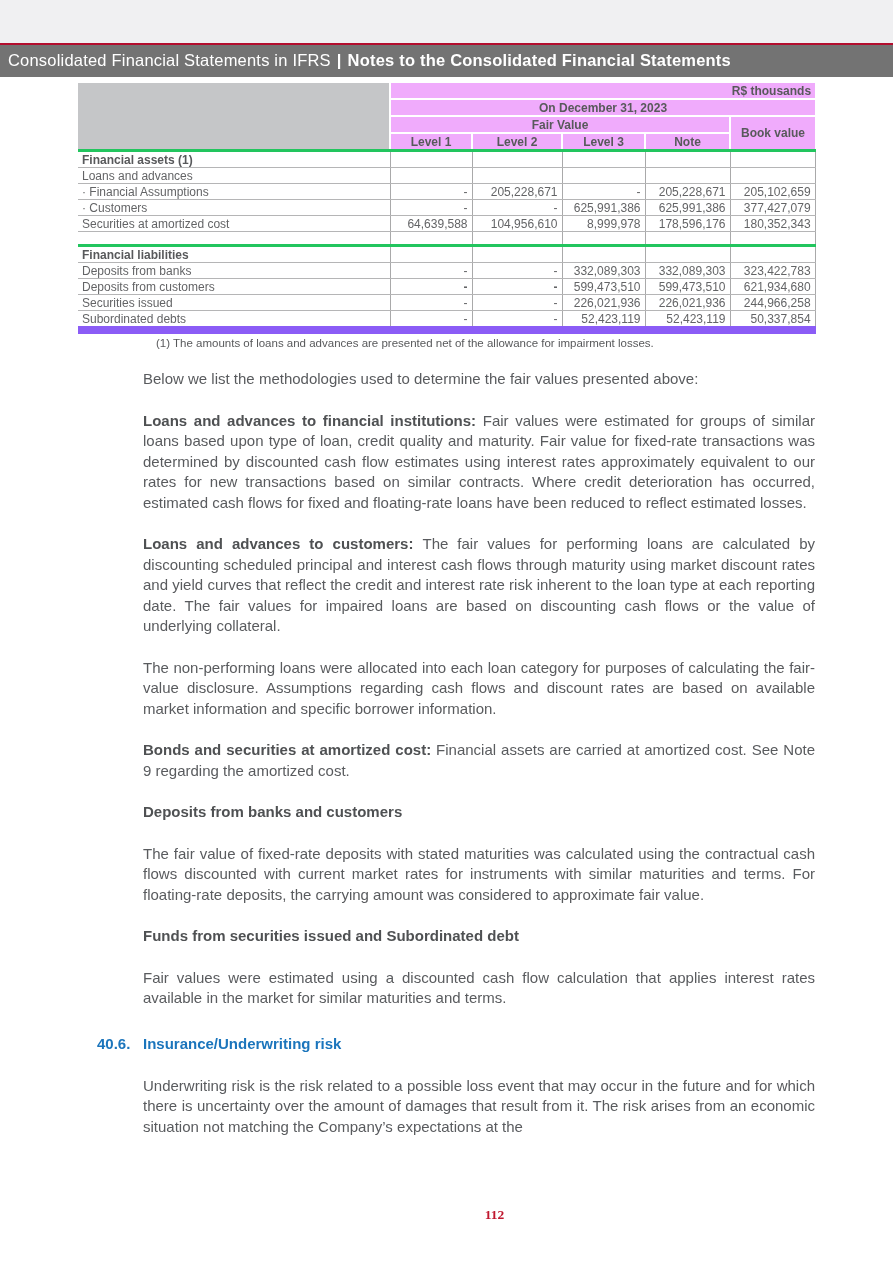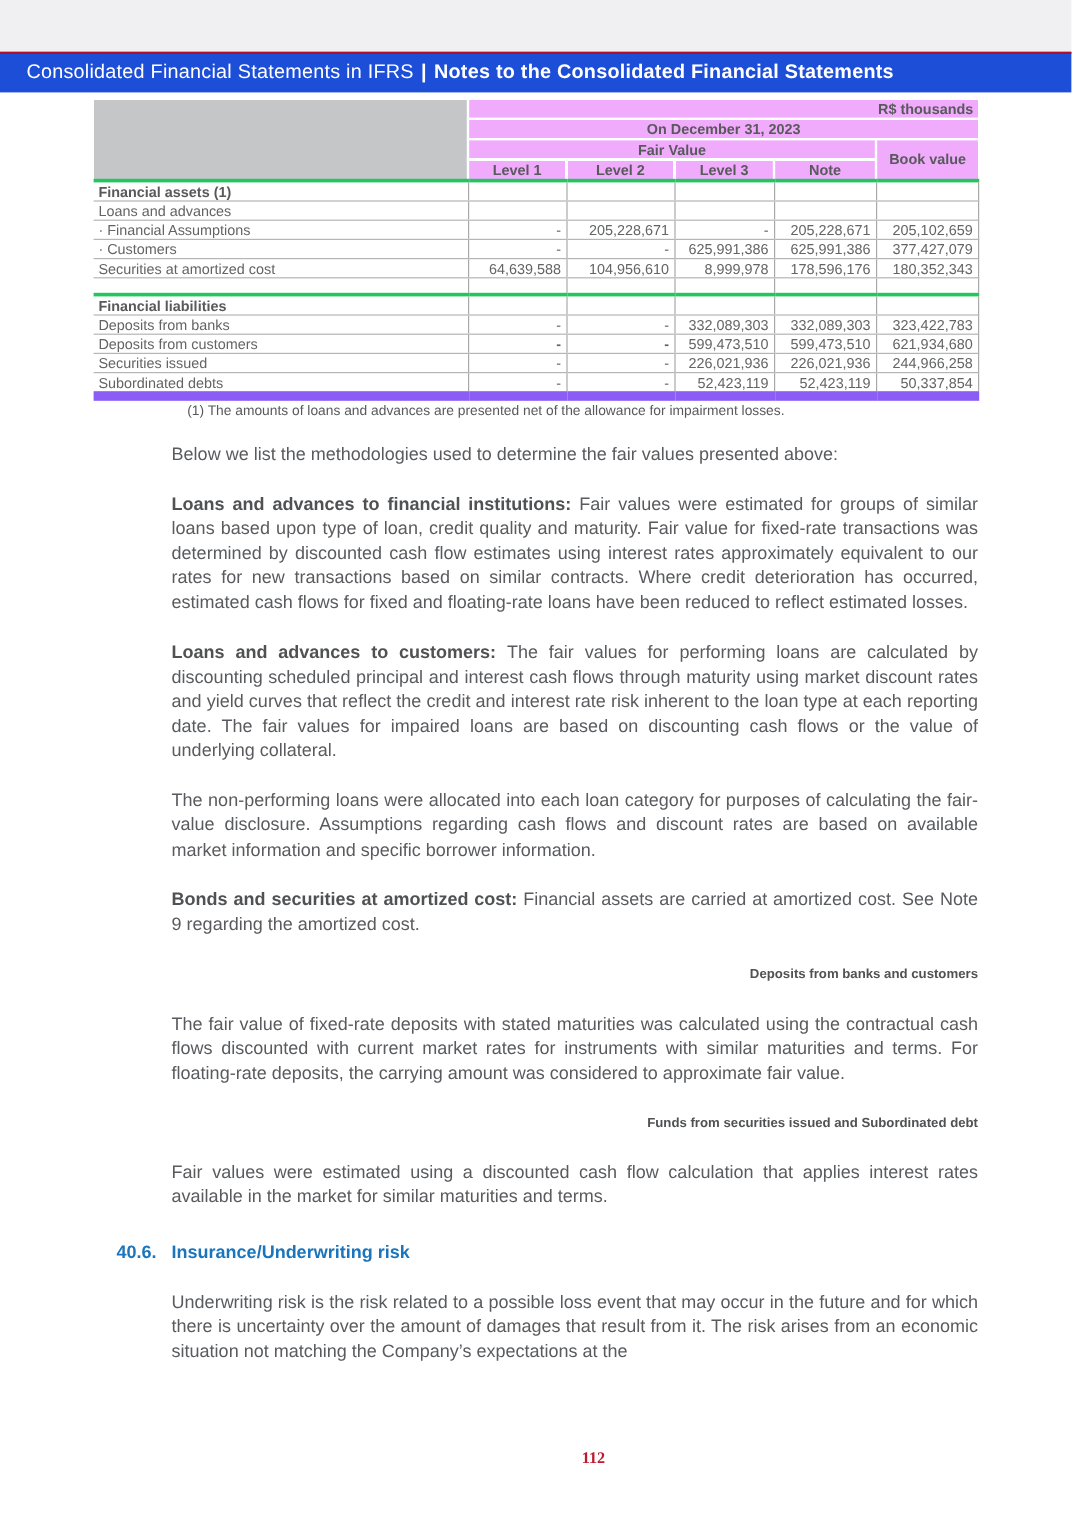--- a/index.html
+++ b/index.html
@@ -6,23 +6,23 @@
   body{
     width:893px;height:1271px;
     background:#ffffff;
     font-family:"Liberation Sans","DejaVu Sans",sans-serif;
     color:#58595b;
     overflow:hidden;
     position:relative;
   }
   .top-strip{height:43px;background:#f0f0f2;}
   .red-bar{
-    height:34px;background:#1d4ed8;color:#ffffff;
+    height:34px;background:#737373;color:#ffffff;
     display:flex;align-items:center;
-    padding-left:22px;font-size:16.5px;letter-spacing:.2px;
+    padding-left:8px;font-size:16.5px;letter-spacing:.2px;
     box-shadow:inset 0 2px 0 #b30d2e;
   }
   .red-bar .sep{margin:0 6px;font-weight:bold;}
   .red-bar .bold{font-weight:bold;}
 
   
   .table-wrap{margin:6px 0 0 78px;width:737px;}
   table.fv{border-collapse:collapse;table-layout:fixed;width:737px;font-size:12px;color:#636466;}
   table.fv td{padding:0 4px;height:15px;overflow:hidden;white-space:nowrap;}
   thead td{
@@ -48,22 +48,22 @@
 
   
   .content{
     margin:20px 0 0 143px;width:672px;
     font-size:15px;line-height:20.5px;color:#595b5e;
     text-align:justify;
   }
   .content p{margin:0 0 21px 0;}
   .content p strong{color:#4f5153;}
   .content h3{
-    margin:0 0 21px 0;font-size:11px;line-height:20.5px;
-    color:#4f5153;text-align:right;
+    margin:0 0 21px 0;font-size:15px;line-height:20.5px;
+    color:#4f5153;text-align:left;
   }
   .content h2{
     margin:25px 0 22px 0;font-size:15px;line-height:20px;
     color:#1b75bc;font-weight:bold;display:flex;text-align:left;
   }
   .content h2 .num{width:46px;margin-left:-46px;flex:none;}
 
   .page-footer{
     position:absolute;left:0;bottom:48px;width:893px;
     text-align:center;font-family:"Liberation Serif","DejaVu Serif",serif;

